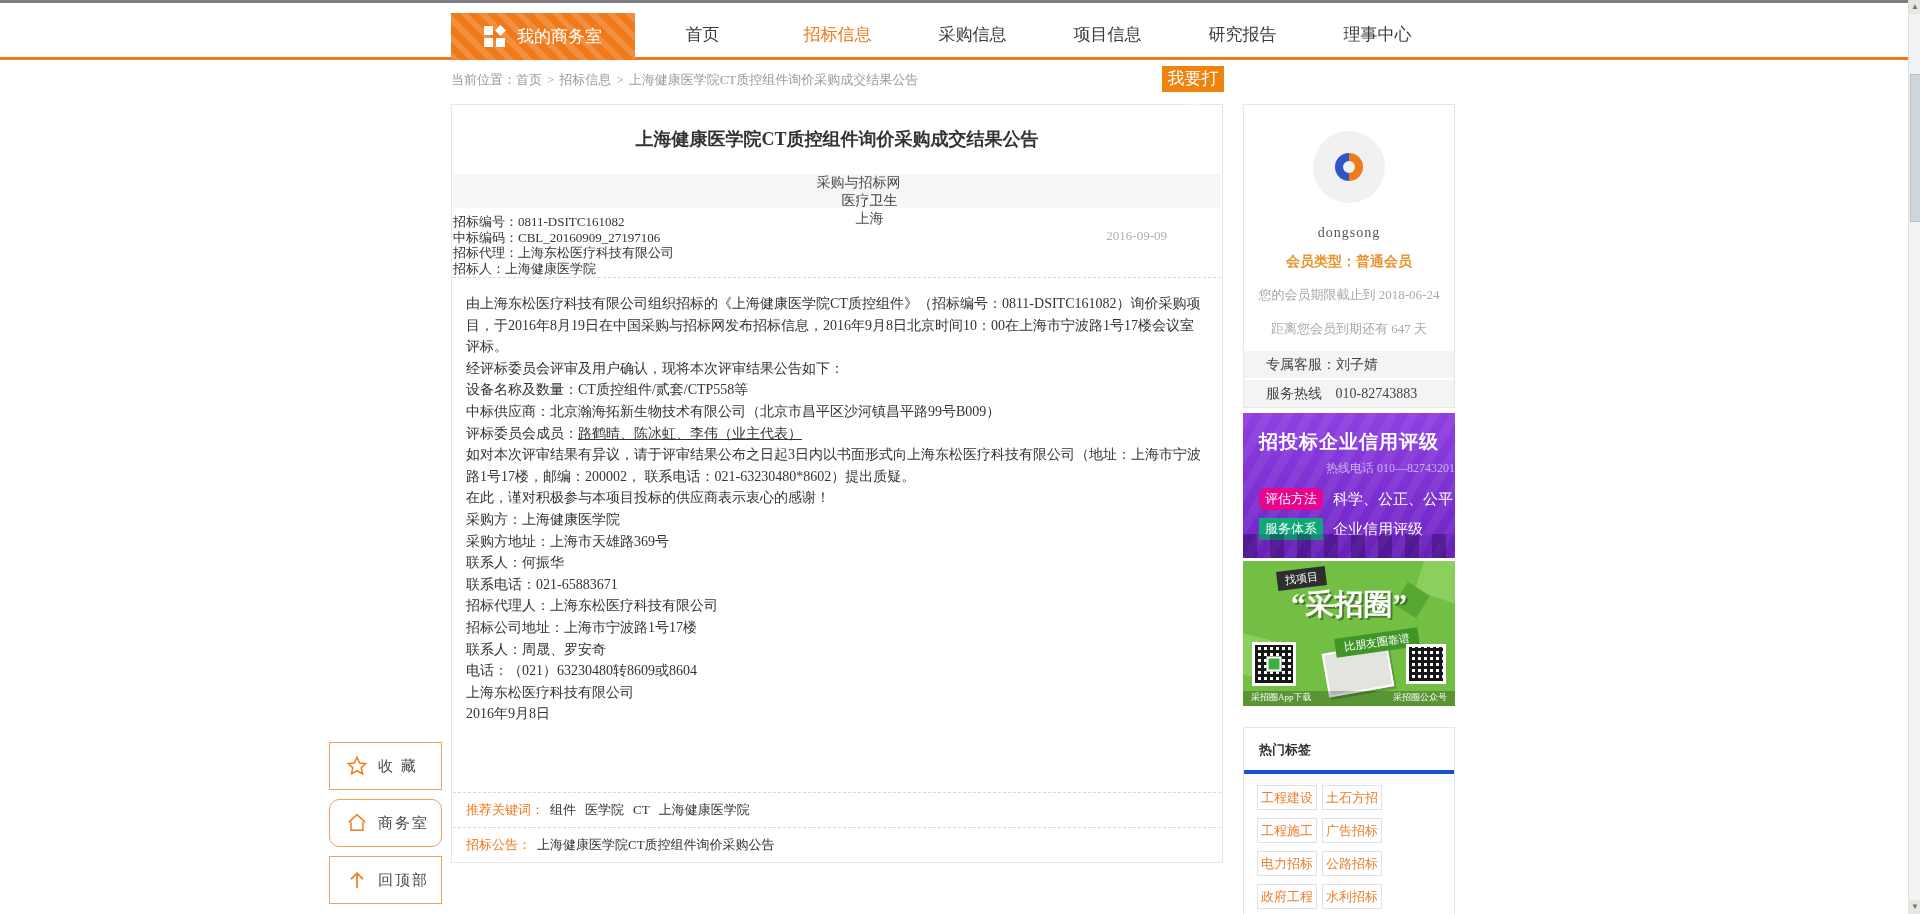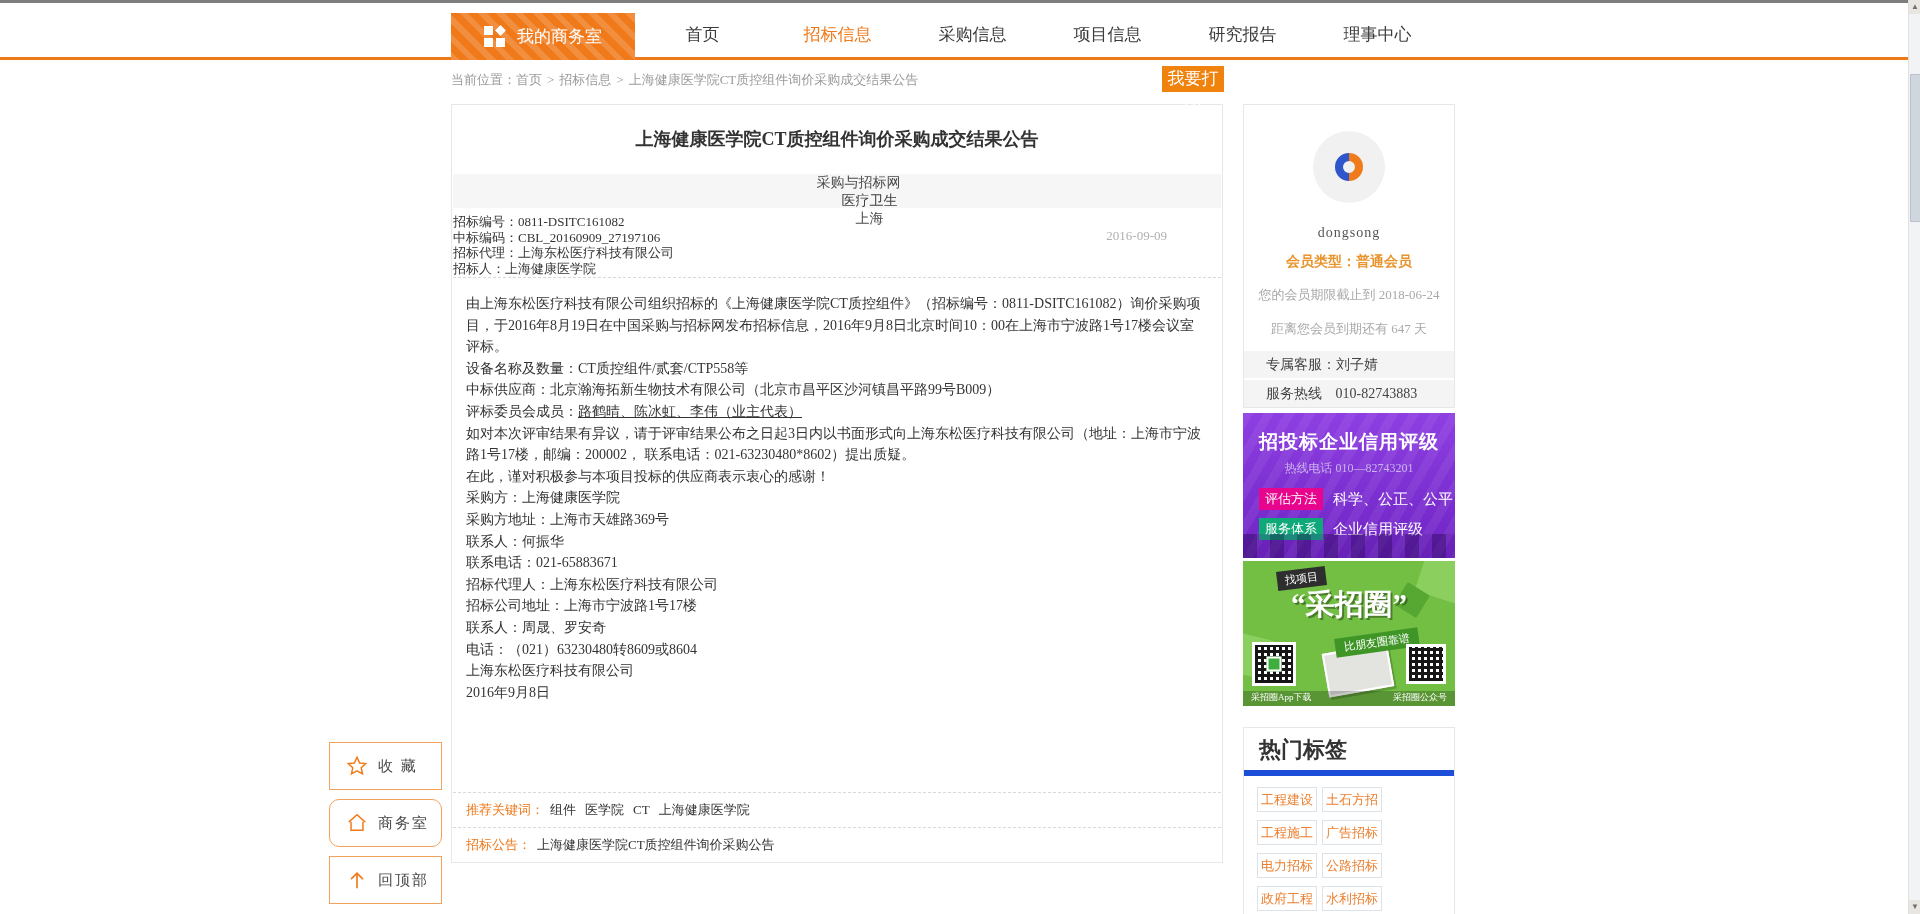--- a/index.html
+++ b/index.html
@@ -74,46 +74,46 @@
   .svc-num{margin-left:10px;}
   
   .credit{
     position:absolute;left:1243px;top:413px;width:212px;height:145px;overflow:hidden;
     background:linear-gradient(180deg,#8e3fe2,#6f24c4);
   }
   .credit::before{content:"";position:absolute;inset:0;background:repeating-linear-gradient(120deg,rgba(255,255,255,.06) 0 9px,rgba(255,255,255,0) 9px 18px);}
   .credit::after{content:"";position:absolute;left:0;right:0;bottom:0;height:24px;
     background:repeating-linear-gradient(90deg,rgba(30,0,70,.38) 0 14px,rgba(80,25,140,.22) 14px 27px);}
   .credit-title{position:relative;margin-top:16px;text-align:center;color:#fff;font-size:19px;font-weight:bold;letter-spacing:1px;}
-  .credit-sub{position:relative;text-align:center;color:#cdb4f0;font-size:12px;margin-top:5px;}
+  .credit-sub{position:relative;text-align:right;color:#cdb4f0;font-size:12px;margin-top:5px;}
   .credit-row{position:relative;margin:11px 0 0 16px;display:flex;align-items:center;gap:10px;color:#fff;font-size:15px;}
   .credit-row.second{margin-top:8px;}
   .badge{font-size:13px;padding:2px 6px;color:#fff;flex:0 0 auto;}
-  .badge-pink{background:#e6058c;}
+  .badge-pink{background:#e6058c;border-radius:6px;}
   .badge-green{background:#0fa878;}
   
   .adbanner{position:absolute;left:1243px;top:561px;width:212px;height:145px;background:#72bf44;overflow:hidden;}
   .ad-deco1{position:absolute;right:-14px;top:-10px;width:48px;height:48px;background:#8bd05e;transform:rotate(18deg);}
   .ad-deco2{position:absolute;right:30px;top:26px;width:26px;height:26px;background:#57a832;transform:rotate(32deg);}
   .ad-deco3{position:absolute;left:-12px;bottom:30px;width:40px;height:40px;background:#8bd05e;transform:rotate(14deg);}
   .ad-wall{position:absolute;left:82px;bottom:14px;width:62px;height:40px;background:#e3e3e0;border:2px solid #fff;transform:rotate(-10deg);box-shadow:2px 3px 0 rgba(0,0,0,.18);}
   .ad-flag{position:absolute;top:8px;left:34px;background:#2e2e2e;color:#fff;font-size:11px;padding:2px 8px;transform:rotate(-7deg);}
   .ad-title{position:absolute;top:24px;left:0;width:100%;text-align:center;color:#fff;font-size:29px;font-weight:bold;text-shadow:2px 2px 0 rgba(0,0,0,.35);}
   .ad-slogan{position:absolute;top:72px;left:92px;background:#3f9627;color:#fff;font-size:11px;padding:2px 9px;transform:rotate(-8deg);}
   .qr{position:absolute;bottom:20px;width:44px;height:44px;background-color:#fff;border:3px solid #fff;box-sizing:border-box;
       background-image:repeating-linear-gradient(0deg,#161616 0 3px,transparent 3px 6px),repeating-linear-gradient(90deg,#161616 0 3px,#fff 3px 6px);}
   .qr-left{left:9px;}
   .qr-right{right:9px;width:40px;height:40px;bottom:22px;}
   .qr-center-dot{position:absolute;left:50%;top:50%;transform:translate(-50%,-50%);width:11px;height:11px;background:#3fae3f;border:2px solid #fff;}
   .ad-bottom{position:absolute;left:0;right:0;bottom:0;height:15px;background:rgba(0,0,0,.22);}
   .ad-caption{position:absolute;bottom:2px;font-size:9px;color:#fff;}
   .cap-left{left:8px;} .cap-right{right:8px;}
   
   .tags-box{position:absolute;left:1243px;top:727px;width:210px;height:212px;border:1px solid #e7e7e7;background:#fff;box-sizing:content-box;}
-  .tags-title{height:42px;line-height:44px;padding-left:15px;font-size:22px;font-weight:bold;color:#333;border-bottom:6px solid #1d4ed8;}
+  .tags-title{height:42px;line-height:44px;padding-left:15px;font-size:13px;font-weight:bold;color:#333;border-bottom:4px solid #1d4ed8;}
   .tags{display:flex;flex-wrap:wrap;gap:8px 5px;padding:11px 13px;}
   .tag{width:58px;height:23px;line-height:23px;text-align:center;border:1px solid #dbe2e8;color:#ec8031;font-size:13px;cursor:pointer;box-sizing:content-box;}
   
   .scrollbar{position:absolute;right:0;top:0;width:12px;height:914px;background:#f1f3f5;border-left:1px solid #e0e0e0;z-index:20;box-sizing:border-box;}
   .sb-btn{position:absolute;left:0;width:12px;height:14px;background:#e9e6e2;color:#6f6f6f;font-size:8px;line-height:14px;text-align:center;cursor:pointer;}
   .sb-up{top:0;} .sb-down{bottom:0;}
   .sb-thumb{position:absolute;left:1px;top:74px;width:9px;height:146px;background:#cfd6dd;border:1px solid #b9c2cb;cursor:pointer;}
 </style>
 </head>
 <body>
@@ -157,20 +157,21 @@
       <div class="info-line">招标编号：0811-DSITC161082</div>
       <div class="info-line">中标编码：CBL_20160909_27197106</div>
       <div class="info-line">招标代理：上海东松医疗科技有限公司</div>
       <div class="info-line">招标人：上海健康医学院</div>
     </div>
   <div class="divider-dash d1"></div>
   <div class="body-text">
       <div class="b-line">由上海东松医疗科技有限公司组织招标的《上海健康医学院CT质控组件》（招标编号：0811-DSITC161082）询价采购项</div>
       <div class="b-line">目，于2016年8月19日在中国采购与招标网发布招标信息，2016年9月8日北京时间10：00在上海市宁波路1号17楼会议室</div>
       <div class="b-line">评标。</div>
+      <div class="b-line">经评标委员会评审及用户确认，现将本次评审结果公告如下：</div>
       <div class="b-line">设备名称及数量：CT质控组件/贰套/CTP558等</div>
       <div class="b-line">中标供应商：北京瀚海拓新生物技术有限公司（北京市昌平区沙河镇昌平路99号B009）</div>
       <div class="b-line"><span>评标委员会成员：</span><span class="committee-underline">路鹤晴、陈冰虹、李伟（业主代表）</span></div>
       <div class="b-line">如对本次评审结果有异议，请于评审结果公布之日起3日内以书面形式向上海东松医疗科技有限公司（地址：上海市宁波</div>
       <div class="b-line">路1号17楼，邮编：200002， 联系电话：021-63230480*8602）提出质疑。</div>
       <div class="b-line">在此，谨对积极参与本项目投标的供应商表示衷心的感谢！</div>
       <div class="b-line">采购方：上海健康医学院</div>
       <div class="b-line">采购方地址：上海市天雄路369号</div>
       <div class="b-line">联系人：何振华</div>
       <div class="b-line">联系电话：021-65883671</div>

